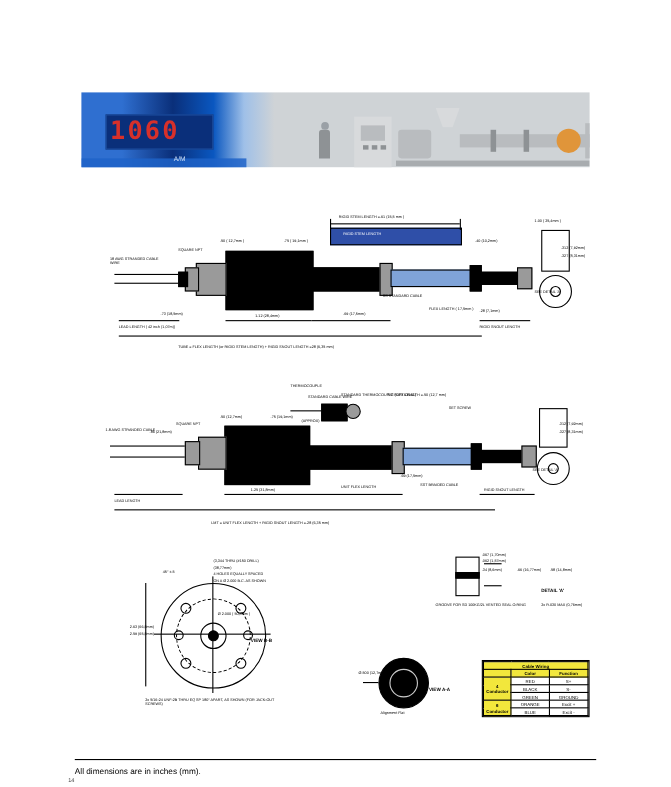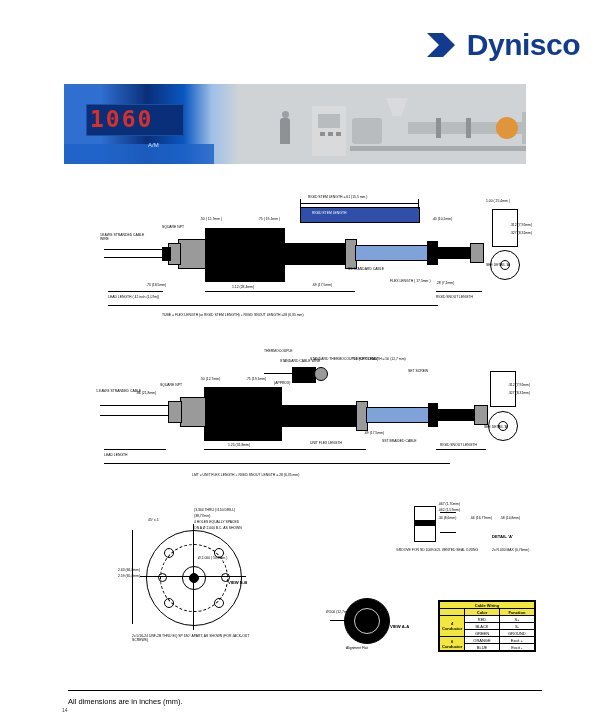--- a/index.html
+++ b/index.html
@@ -19,21 +19,21 @@
     display:flex;align-items:center;gap:8px;
   }
   .logo-mark{width:34px;height:30px;flex:0 0 auto;}
   .logo-text{
     font-size:30px;font-weight:bold;color:#123a8f;
     letter-spacing:-0.5px;font-family:"Liberation Sans",sans-serif;
   }
 
   
   .banner{
-    position:absolute;left:64px;top:84px;width:462px;height:80px;
+    position:absolute;left:74px;top:84px;width:462px;height:68px;
     background:linear-gradient(90deg,#2f6fd0 0%,#2f6fd0 8%,#0a2f7a 18%,#0a57c0 26%,#9fc0e8 32%,#cfd3d6 38%,#cfd3d6 100%);
     overflow:hidden;
   }
   .banner-lcd{
     position:absolute;left:22px;top:20px;width:96px;height:30px;
     background:#0a2f7a;border:1px solid #1d4fa0;
   }
   .banner-digits{
     position:absolute;left:26px;top:22px;
     color:#d7302a;font-family:"DejaVu Sans Mono",monospace;
@@ -80,28 +80,20 @@
   
   .footer-rule{position:absolute;left:68px;top:690px;width:474px;height:1px;background:#000;}
   .footer-text{position:absolute;left:68px;top:697px;font-size:7.5px;}
   .page-num{position:absolute;left:62px;top:707px;font-size:5px;color:#444;}
 </style>
 </head>
 <body>
 
 <div class="page">
 
-  <div class="logo">
-    <span class="logo-mark">
-      <svg width="34" height="30" viewBox="0 0 34 30">
-        <path d="M2,3 L18,3 L30,15 L18,27 L2,27 L14,15 Z" fill="#123a8f"></path>
-      </svg>
-    </span>
-    <span class="logo-text">Dynisco</span>
-  </div>
 
   <div class="banner">
     <div class="banner-sub"></div>
     <div class="banner-lcd"></div>
     <div class="banner-digits">1060</div>
     <div class="banner-label">A/M</div>
 
     <div class="b-person" style="left:216px;top:34px;width:10px;height:26px;border-radius:3px 3px 0 0;background:#8e9295;"></div>
     <div class="b-person" style="left:218px;top:27px;width:7px;height:7px;border-radius:50%;background:#9aa0a6;"></div>
     <div class="b-light" style="left:248px;top:22px;width:34px;height:50px;"></div>

